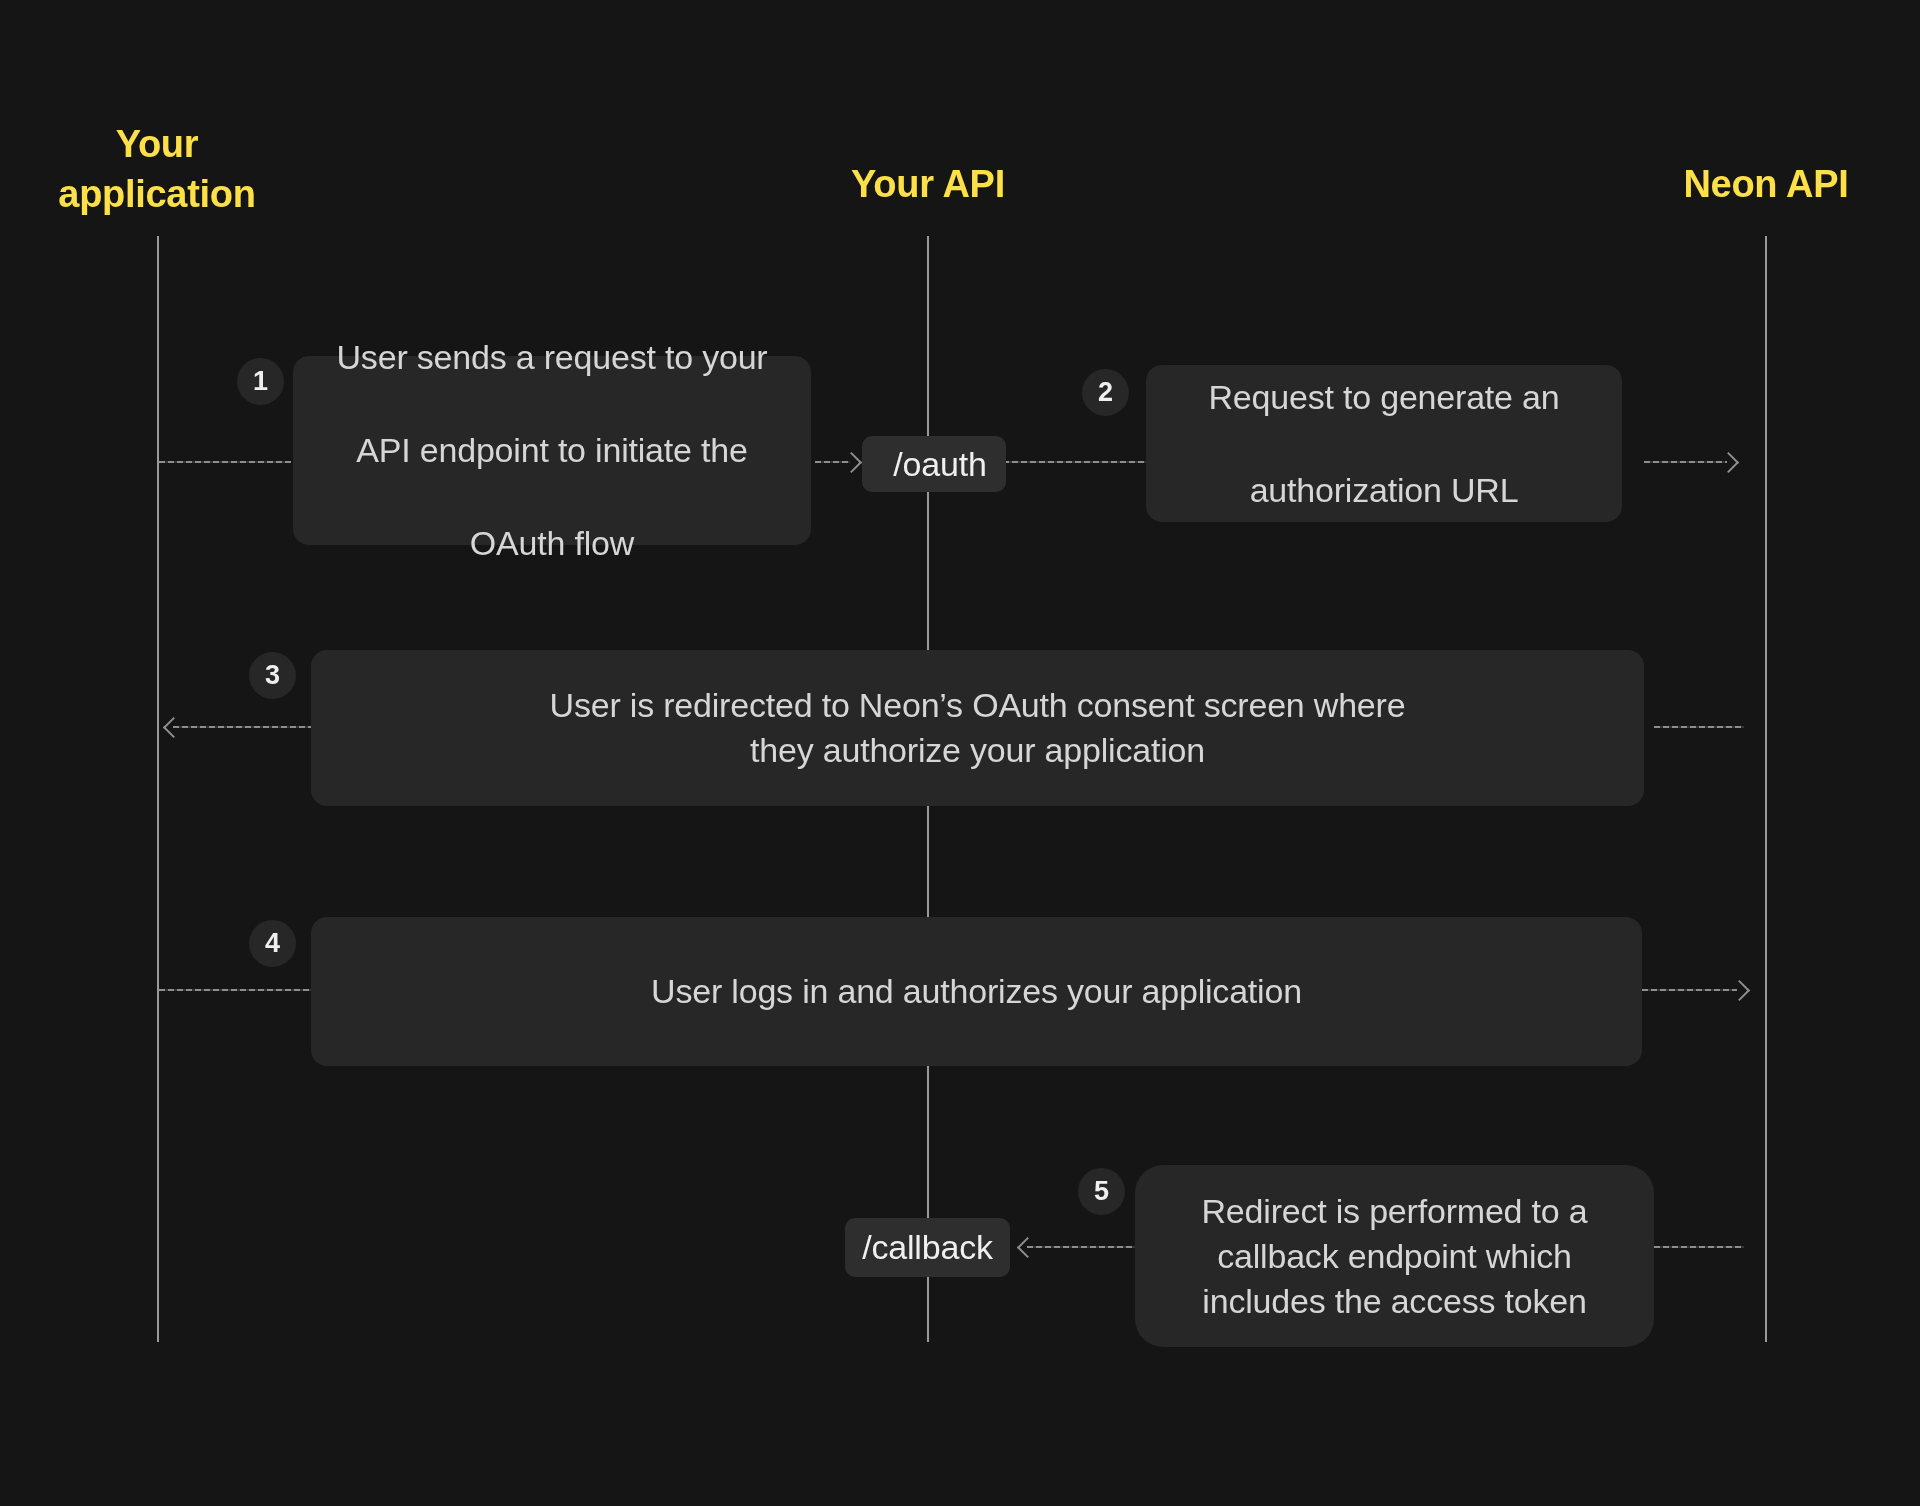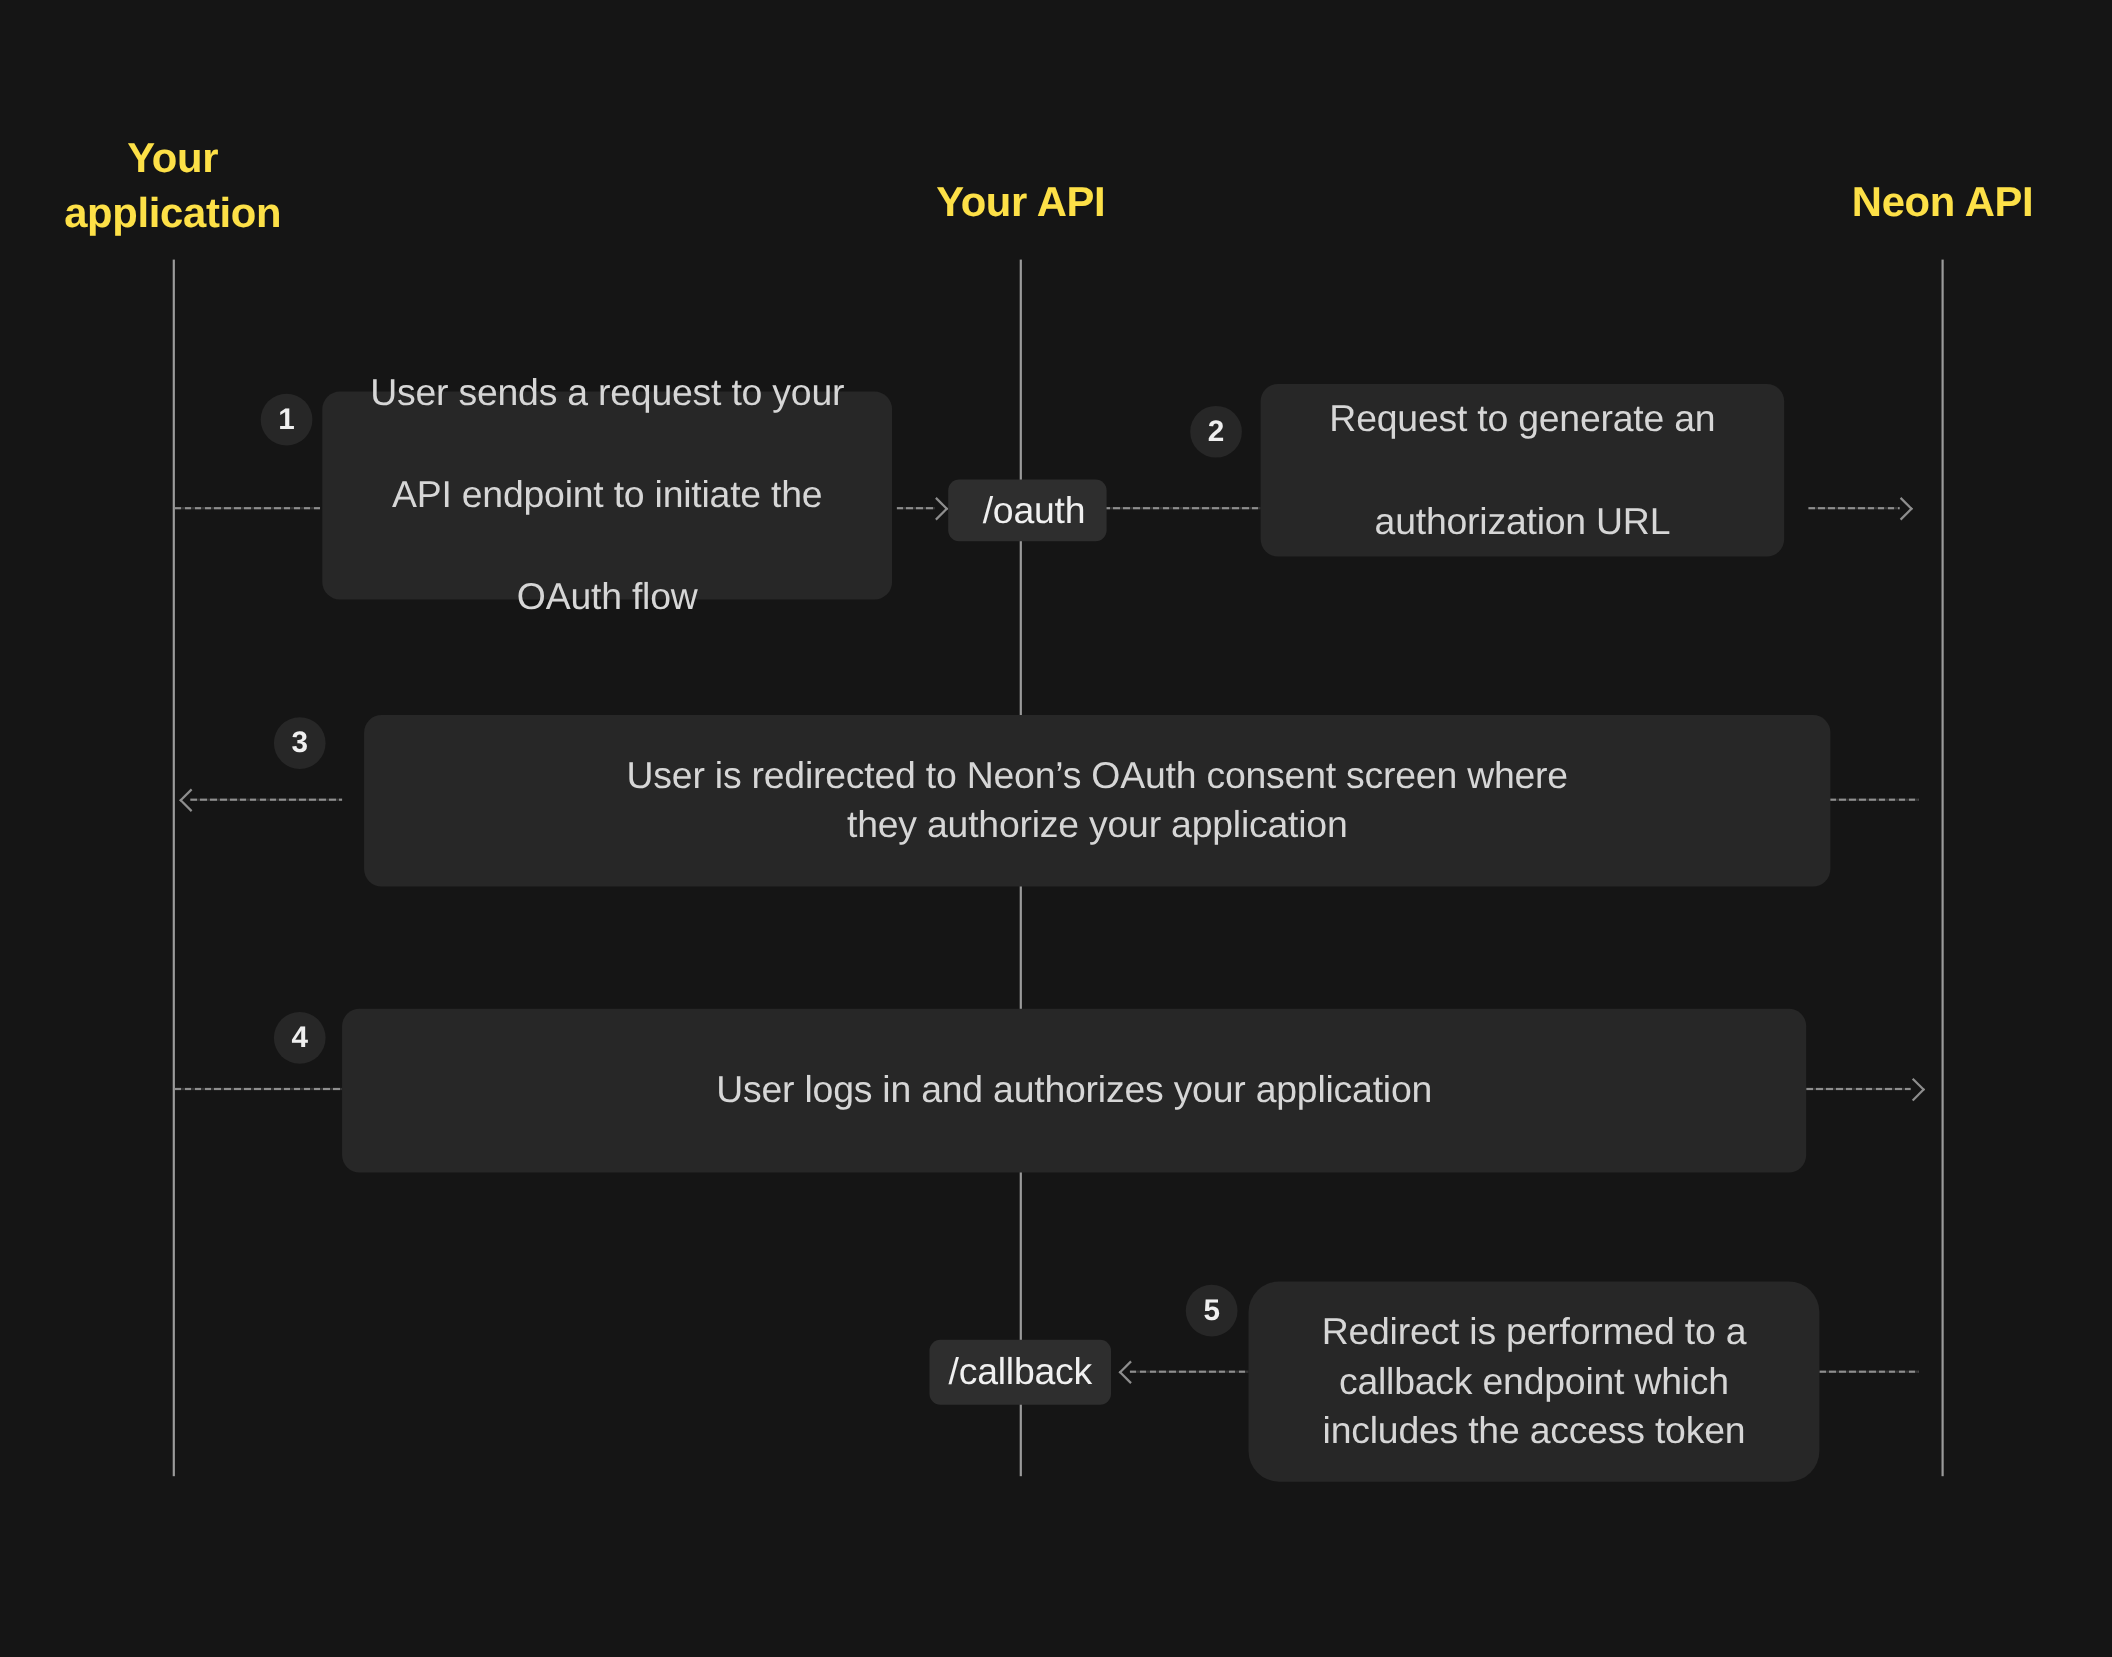--- a/index.html
+++ b/index.html
@@ -61,31 +61,31 @@
     <div class="line">User sends a request to your</div>
     <div class="line">API endpoint to initiate the</div>
     <div class="line">OAuth flow</div>
   </div>
   <div class="hline" style="left:815px; top:461px; width:35px;"></div>
   <div class="chev r" style="left:844px; top:455px;"></div>
   <div class="pill" style="left:862px; top:436px; width:132px; height:56px;padding-left:12px;">/oauth</div>
 
   <div class="hline" style="left:994px; top:461px; width:152px;"></div>
   <div class="stepnum" style="left:1082px; top:369px;">2</div>
-  <div class="box" style="left:1146px; top:349px; width:476px; height:157px;gap:48px;">
+  <div class="box" style="left:1146px; top:365px; width:476px; height:157px;gap:48px;">
     <div class="line">Request to generate an</div>
     <div class="line">authorization URL</div>
   </div>
   <div class="hline" style="left:1644px; top:461px; width:83px;"></div>
   <div class="chev r" style="left:1721px; top:455px;"></div>
 
   <div class="chev l" style="left:166px; top:720px;"></div>
   <div class="hline" style="left:173px; top:726px; width:138px;"></div>
   <div class="stepnum" style="left:249px; top:652px;">3</div>
-  <div class="box" style="left:311px; top:650px; width:1333px; height:156px;margin-left:20px;">
+  <div class="box" style="left:311px; top:650px; width:1333px; height:156px;">
     <div class="line">User is redirected to Neon’s OAuth consent screen where</div>
     <div class="line">they authorize your application</div>
   </div>
   <div class="hline" style="left:1654px; top:726px; width:90px;"></div>
 
   <div class="hline" style="left:159px; top:989px; width:152px;"></div>
   <div class="stepnum" style="left:249px; top:920px;">4</div>
   <div class="box" style="left:311px; top:917px; width:1331px; height:149px;">
     <div class="line">User logs in and authorizes your application</div>
   </div>

